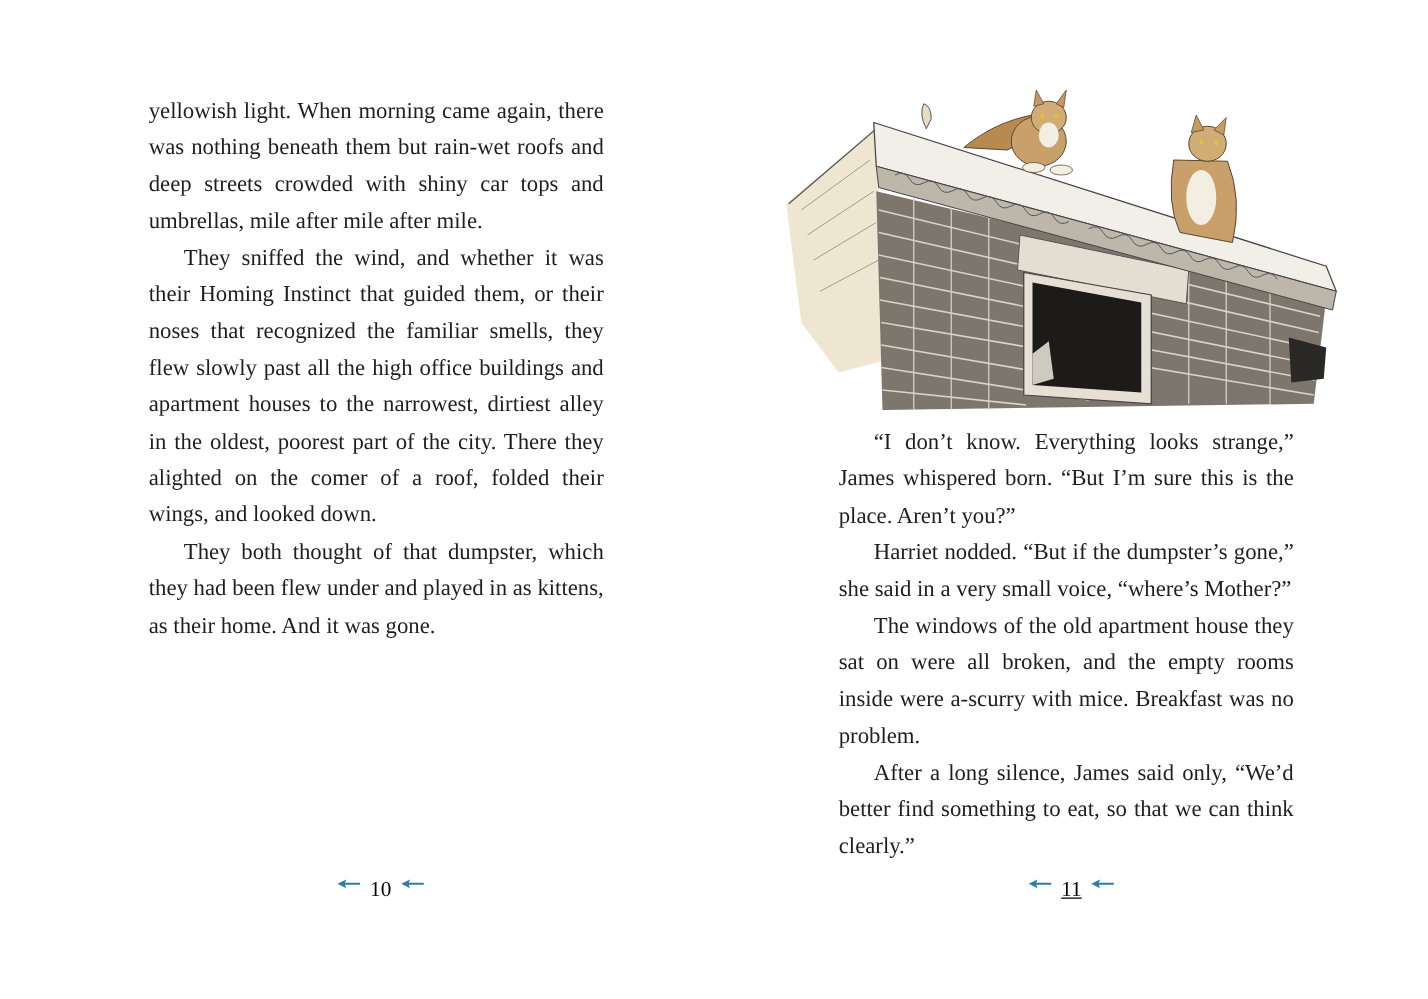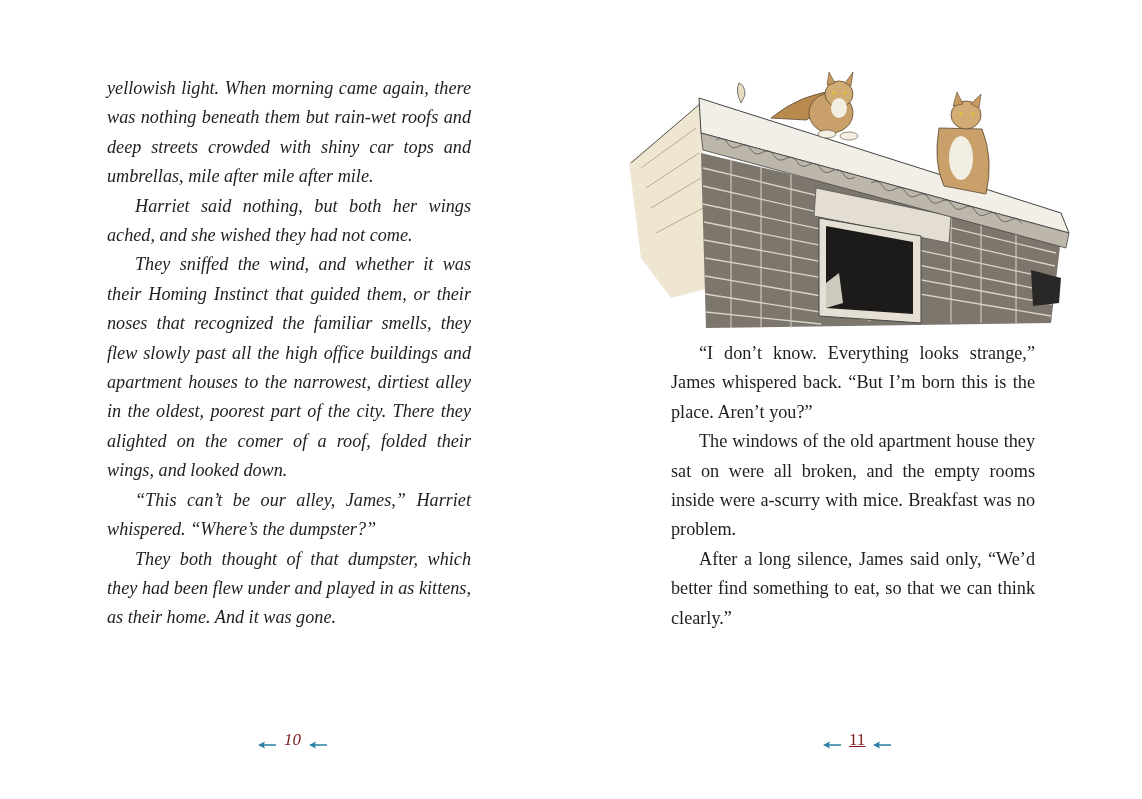--- a/index.html
+++ b/index.html
@@ -1,48 +1,46 @@
 <!DOCTYPE html>
 <html><head>
 <meta charset="utf-8">
 <style>
   html, body { margin: 0; padding: 0; }
   body {
     width: 1142px; height: 799px; background: #ffffff; position: relative; overflow: hidden;
     font-family: "Liberation Serif", "DejaVu Serif", serif; color: #1e1e1e;
   }
   .page { position: absolute; top: 0; height: 799px; }
-  .page-left { left: 0; width: 571px; font-style: italic; }
+  .page-left { left: 12px; width: 571px; }
   .page-right { left: 571px; width: 571px; }
   .text-block {
     position: absolute; width: 364px; font-size: 18.2px; line-height: 29.4px;
     text-align: justify;
   }
   .page-left .text-block { left: 107px; top: 74px; }
   .page-right .text-block { left: 100px; top: 339px; }
   .text-block p { margin: 0; text-indent: 28px; }
   .text-block p.noindent { text-indent: 0; }
   .folio {
-    position: absolute; top: 702px; display: flex; align-items: flex-end; gap: 7px;
-    font-size: 17px; color: #7f1d1d; margin-top: 28px;
+    position: absolute; top: 702px; display: flex; align-items: flex-start; gap: 7px;
+    font-size: 17px; color: #000000;
   }
   .page-left .folio { left: 257px; }
   .page-right .folio { left: 251px; text-decoration: underline; }
   .arrow { width: 20px; height: 10px; display: block; }
   .illustration { position: absolute; left: 50px; top: 58px; width: 480px; height: 280px; }
 </style>
 </head>
 <body>
 
 <div class="page page-left">
   <div class="text-block">
     <p class="noindent">yellowish light. When morning came again, there was nothing beneath them but rain-wet roofs and deep streets crowded with shiny car tops and umbrellas, mile after mile after mile.</p>
-    <p>Harriet said nothing, but both her wings ached, and she wished they had not come.</p>
     <p>They sniffed the wind, and whether it was their Homing Instinct that guided them, or their noses that recognized the familiar smells, they flew slowly past all the high office buildings and apartment houses to the narrowest, dirtiest alley in the oldest, poorest part of the city. There they alighted on the comer of a roof, folded their wings, and looked down.</p>
-    <p>“This can’t be our alley, James,” Harriet whis­pered. “Where’s the dumpster?”</p>
     <p>They both thought of that dumpster, which they had been flew under and played in as kit­tens, as their home. And it was gone.</p>
   </div>
   <div class="folio">
     <svg class="arrow" viewBox="0 0 20 10">
       <path d="M1 5 L8 1.5 L7 4.2 L19 4.2 L19 5.8 L7 5.8 L8 8.5 Z" fill="#2a7fa8"></path>
     </svg>
     <span>10</span>
     <svg class="arrow" viewBox="0 0 20 10">
       <path d="M1 5 L8 1.5 L7 4.2 L19 4.2 L19 5.8 L7 5.8 L8 8.5 Z" fill="#2a7fa8"></path>
     </svg>
@@ -116,21 +114,22 @@
       <ellipse cx="340" cy="100" rx="12" ry="22" fill="#f3eee2"></ellipse>
       <ellipse cx="345" cy="57" rx="15" ry="14" fill="#d1ac74" stroke="#5a4630" stroke-width="0.8"></ellipse>
       <polygon points="332,48 336,34 342,46" fill="#c79a62" stroke="#5a4630" stroke-width="0.6"></polygon>
       <polygon points="350,46 360,36 358,50" fill="#c79a62" stroke="#5a4630" stroke-width="0.6"></polygon>
       <circle cx="340" cy="56" r="1.8" fill="#d9c43a"></circle>
         <circle cx="352" cy="56" r="1.8" fill="#d9c43a"></circle>
     </g>
   </svg>
 
   <div class="text-block">
-    <p>“I don’t know. Everything looks strange,” James whispered back. “But I’m born this is the place. Aren’t you?”</p>
+    <p>“I don’t know. Everything looks strange,” James whispered born. “But I’m sure this is the place. Aren’t you?”</p>
+    <p>Harriet nodded. “But if the dumpster’s gone,” she said in a very small voice, “where’s Mother?”</p>
     <p>The windows of the old apartment house they sat on were all broken, and the empty rooms inside were a-scurry with mice. Breakfast was no problem.</p>
     <p>After a long silence, James said only, “We’d better find something to eat, so that we can think clearly.”</p>
   </div>
   <div class="folio">
     <svg class="arrow" viewBox="0 0 20 10">
       <path d="M1 5 L8 1.5 L7 4.2 L19 4.2 L19 5.8 L7 5.8 L8 8.5 Z" fill="#2a7fa8"></path>
     </svg>
     <span>11</span>
     <svg class="arrow" viewBox="0 0 20 10">
       <path d="M1 5 L8 1.5 L7 4.2 L19 4.2 L19 5.8 L7 5.8 L8 8.5 Z" fill="#2a7fa8"></path>

